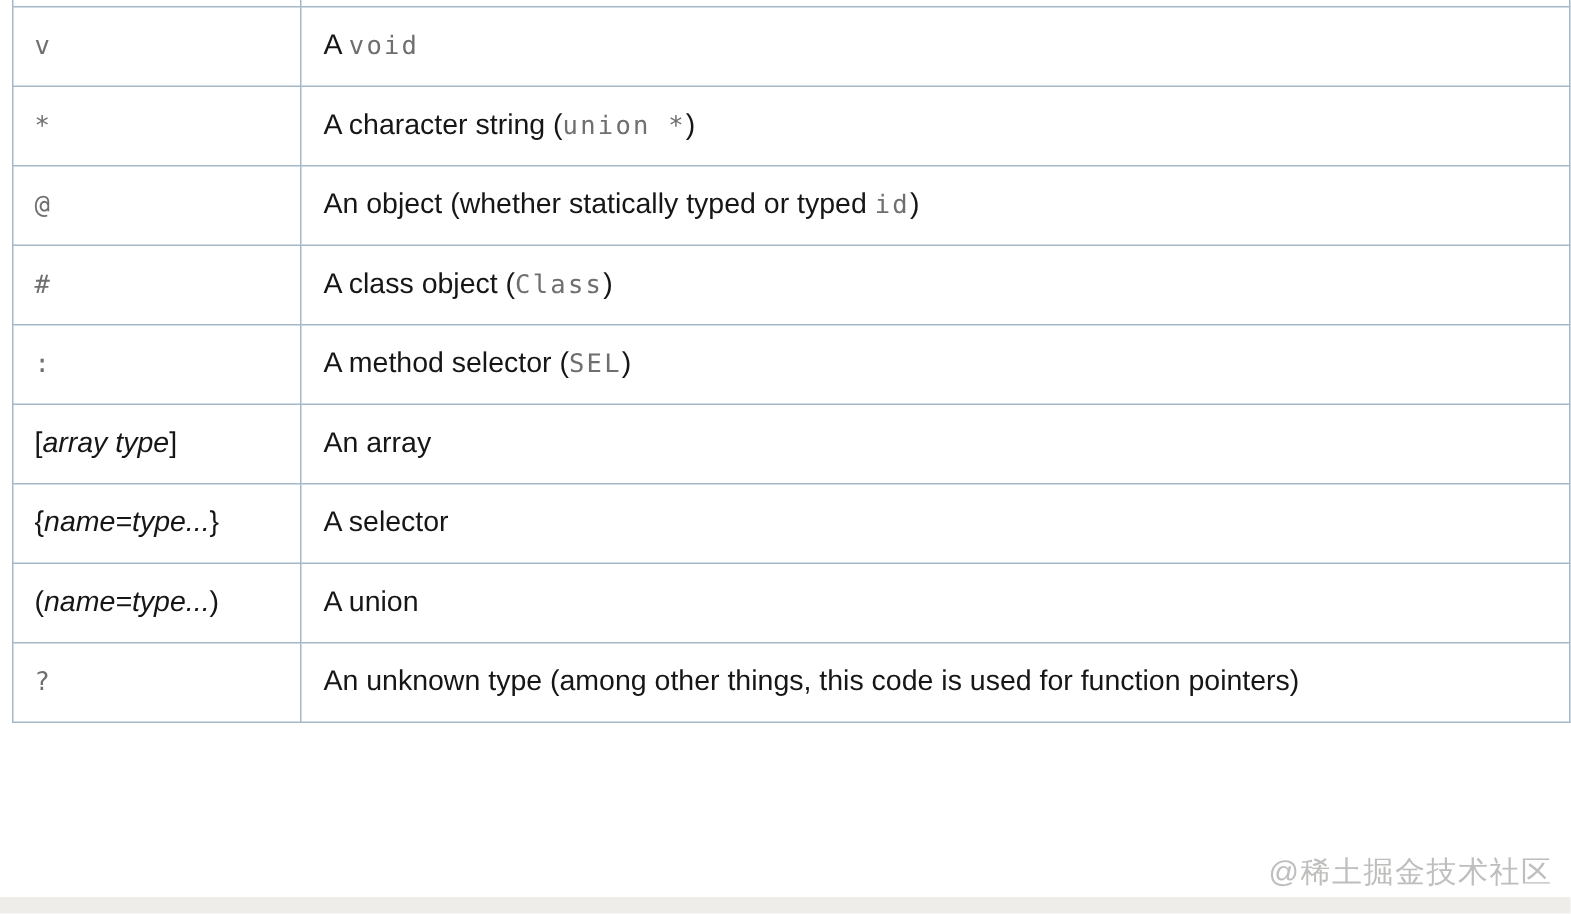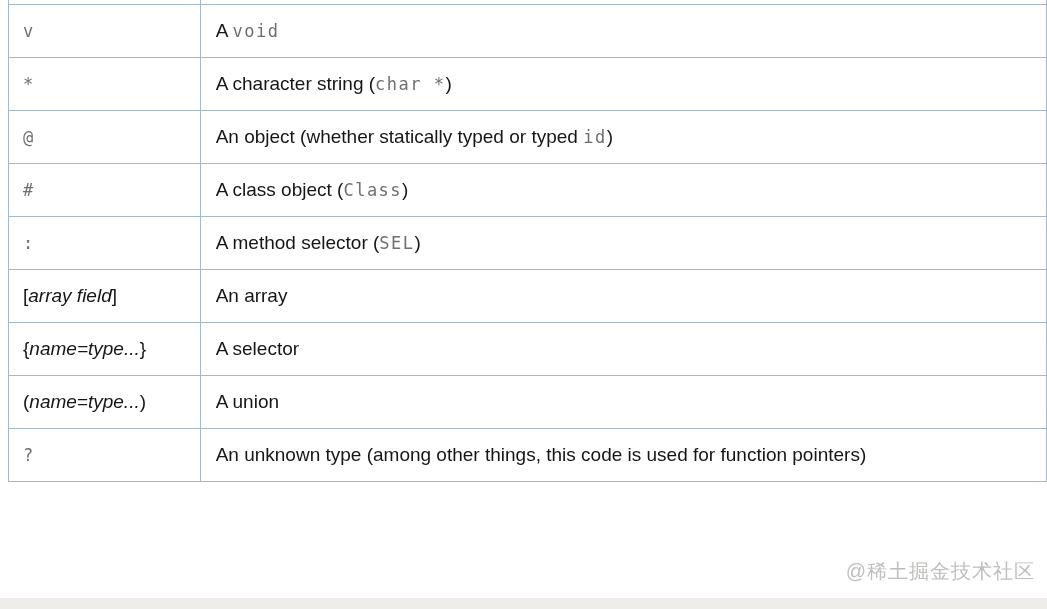--- a/index.html
+++ b/index.html
@@ -63,21 +63,21 @@
   }
   .seg-var {
     font-style: italic;
   }
   .seg-text {
     color: #161616;
   }
   .watermark {
     position: absolute;
     right: 12px;
-    bottom: 24px;
+    bottom: 14px;
     font-size: 20px;
     color: rgba(170, 168, 166, 0.75);
     letter-spacing: 1px;
     pointer-events: none;
   }
 </style>
 </head>
 <body>
 
 <table class="enc-table">
@@ -86,36 +86,36 @@
       <td class="code-cell"></td>
       <td class="desc-cell"></td>
     </tr>
 
   <tr class="data-row">
         <td class="code-cell"><span class="seg-code">v</span></td>
         <td class="desc-cell"><span class="seg-text">A </span><span class="seg-code">void</span></td>
       </tr>
       <tr class="data-row">
         <td class="code-cell"><span class="seg-code">*</span></td>
-        <td class="desc-cell"><span class="seg-text">A character string (</span><span class="seg-code">char *</span><span class="seg-text">)</span></td>
+        <td class="desc-cell"><span class="seg-text">A character string (</span><span class="seg-code">union *</span><span class="seg-text">)</span></td>
       </tr>
       <tr class="data-row">
         <td class="code-cell"><span class="seg-code">@</span></td>
         <td class="desc-cell"><span class="seg-text">An object (whether statically typed or typed </span><span class="seg-code">id</span><span class="seg-text">)</span></td>
       </tr>
       <tr class="data-row">
         <td class="code-cell"><span class="seg-code">#</span></td>
         <td class="desc-cell"><span class="seg-text">A class object (</span><span class="seg-code">Class</span><span class="seg-text">)</span></td>
       </tr>
       <tr class="data-row">
         <td class="code-cell"><span class="seg-code">:</span></td>
         <td class="desc-cell"><span class="seg-text">A method selector (</span><span class="seg-code">SEL</span><span class="seg-text">)</span></td>
       </tr>
       <tr class="data-row">
-        <td class="code-cell"><span class="seg-text">[</span><span class="seg-var">array field</span><span class="seg-text">]</span></td>
+        <td class="code-cell"><span class="seg-text">[</span><span class="seg-var">array type</span><span class="seg-text">]</span></td>
         <td class="desc-cell"><span class="seg-text">An array</span></td>
       </tr>
       <tr class="data-row">
         <td class="code-cell"><span class="seg-text">{</span><span class="seg-var">name=type...</span><span class="seg-text">}</span></td>
         <td class="desc-cell"><span class="seg-text">A selector</span></td>
       </tr>
       <tr class="data-row">
         <td class="code-cell"><span class="seg-text">(</span><span class="seg-var">name=type...</span><span class="seg-text">)</span></td>
         <td class="desc-cell"><span class="seg-text">A union</span></td>
       </tr>

